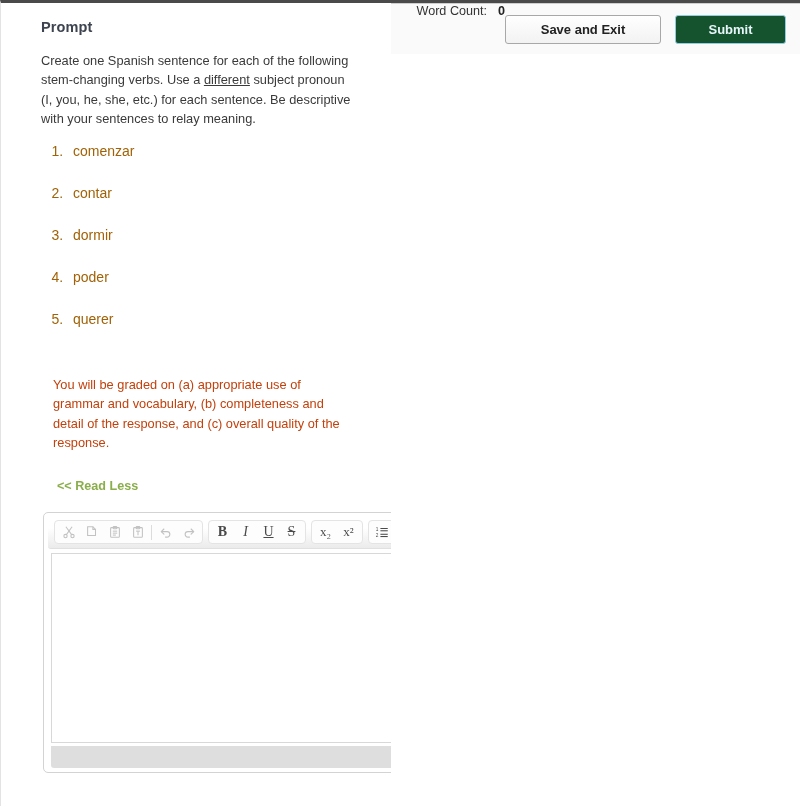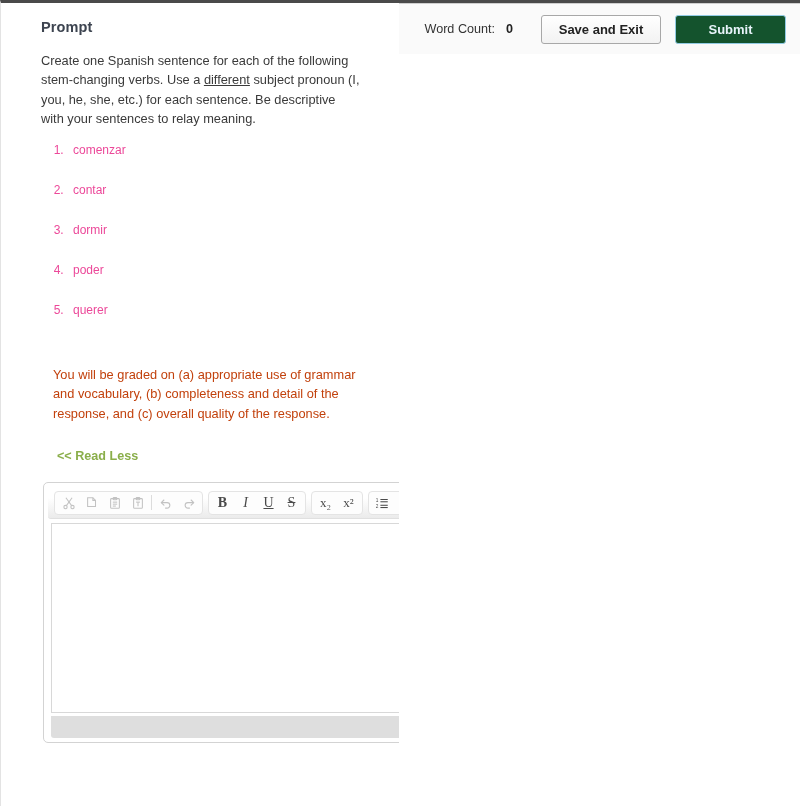--- a/index.html
+++ b/index.html
@@ -55,22 +55,22 @@
   .underlined-word {
     text-decoration: underline;
   }
 
   #verb-list {
     list-style: decimal;
     margin: 14px 0 0 0;
     padding-left: 26px;
   }
   #verb-list li {
-    font-size: 12px;
-    color: #ec4899;
+    font-size: 14px;
+    color: #a16207;
     margin-bottom: 26px;
     padding-left: 6px;
   }
 
   #grading-note {
     font-size: 12.8px;
     line-height: 1.52;
     color: #c2410c;
     margin: 48px 0 0 12px;
     max-width: 716px;
@@ -180,21 +180,20 @@
     cursor: se-resize;
   }
 
   
   #footer-bar {
     flex: 0 0 auto;
     height: 51px;
     border-top: 1px solid #cfcfcf;
     background: #fafafa;
     display: flex;
-    align-items: center;
     padding: 0 14px 0 26px;
     box-sizing: border-box;
   }
 
   #word-count-block {
     display: flex;
     align-items: baseline;
     gap: 11px;
     font-size: 12.6px;
     color: #333333;
@@ -211,26 +210,25 @@
   .footer-btn {
     font-family: "Liberation Sans", sans-serif;
     font-size: 13px;
     font-weight: bold;
     border-radius: 3px;
     cursor: pointer;
     box-sizing: border-box;
   }
 
   #save-exit-button {
-    width: 120px;
+    width: 156px;
     height: 29px;
     background: linear-gradient(to bottom, #ffffff 0%, #f2f2f2 100%);
     border: 1px solid #a8a8a8;
     color: #222222;
-    margin-left: 28px;
   }
 
   #submit-button {
     width: 111px;
     height: 29px;
     background: #14532d;
     border: 1px solid #92cbe4;
     color: #e7f4fa;
   }
 </style>

